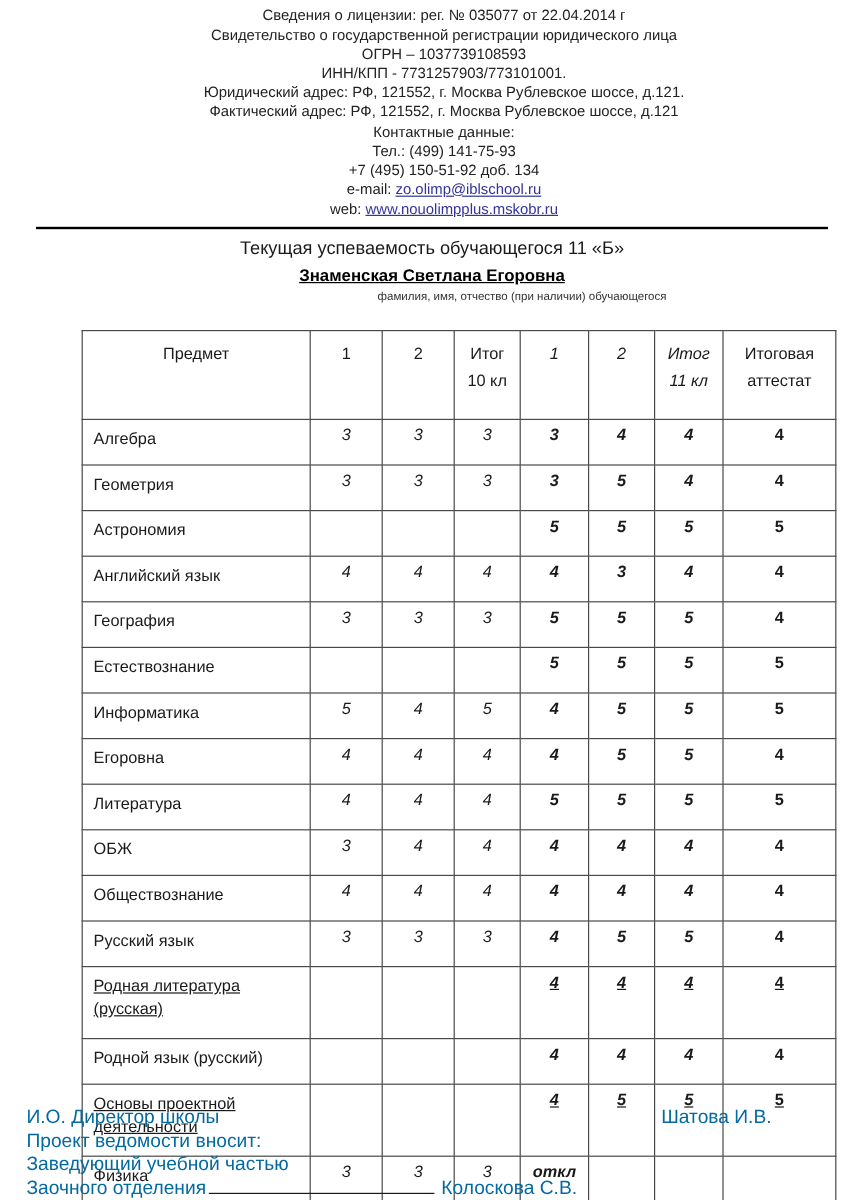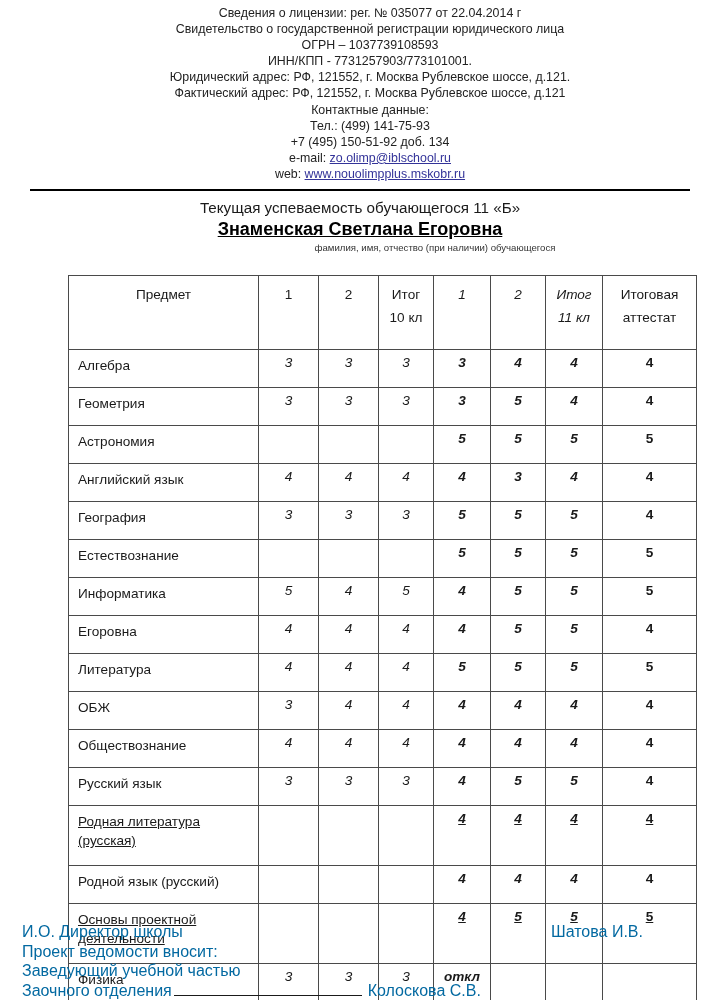--- a/index.html
+++ b/index.html
@@ -40,21 +40,21 @@
   .title-block {
     text-align: center;
     margin-top: 7px;
   }
   .title-line1 {
     font-size: 15.2px;
     line-height: 20px;
     color: #1a1a1a;
   }
   .title-name {
-    font-size: 18px;
+    font-size: 14px;
     font-weight: bold;
     line-height: 22px;
     text-decoration: underline;
     color: #000;
   }
   .title-caption {
     font-size: 9.6px;
     line-height: 14px;
     margin-top: 1px;
     padding-left: 150px;

